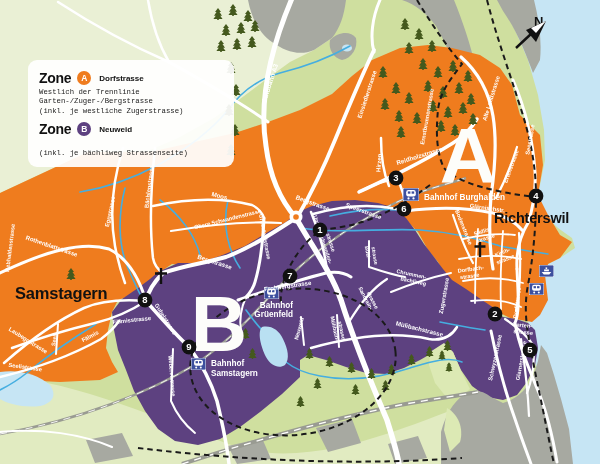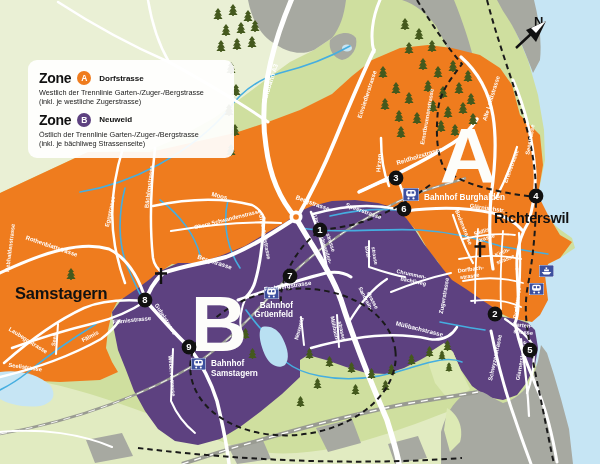--- a/index.html
+++ b/index.html
@@ -7,21 +7,21 @@
          font-family:"Liberation Sans",sans-serif;background:#cfdf9f;}
   .stage svg{position:absolute;left:0;top:0;}
   .legend{position:absolute;left:28px;top:60px;width:206px;background:rgba(255,255,255,.93);
           border-radius:9px;padding:8px 11px 9px 11px;box-sizing:border-box;z-index:5;}
   .lg-row{display:flex;align-items:center;gap:6px;margin-top:2px;}
   .lg-zone{font-size:14px;font-weight:800;color:#111;letter-spacing:-.3px;}
   .lg-circ{width:14px;height:14px;border-radius:50%;color:#fff;font-size:8.5px;font-weight:800;
            display:flex;align-items:center;justify-content:center;}
   .lg-a{background:#ef7c1e;} .lg-b{background:#5d4180;}
   .lg-day{font-size:8px;font-weight:800;color:#111;margin-left:2px;}
-  .lg-desc{font-size:7.3px;line-height:1.3;color:#222;margin:2px 0 5px 0;}
+  .lg-desc{font-size:7.3px;line-height:1.3;color:#222;margin:2px 0 5px 0;font-family:Liberation Mono, monospace;}
   text{font-family:"Liberation Sans",sans-serif;}
   .street{fill:#ffffff;font-weight:700;}
   .stnlabel{fill:#ffffff;font-weight:800;}
   .town{fill:#111;font-weight:800;letter-spacing:-.2px;}
   .zletter{fill:#fdfdfa;font-weight:800;}
   .mnum{fill:#fff;font-weight:800;}
 </style>
 </head>
 <body>
 
@@ -371,18 +371,18 @@
   <div class="lg-desc">
     <span>Westlich der Trennlinie Garten-/Zuger-/Bergstrasse</span><br>
     <span>(inkl. je westliche Zugerstrasse)</span>
   </div>
   <div class="lg-row">
     <span class="lg-zone">Zone</span>
     <span class="lg-circ lg-b">B</span>
     <span class="lg-day">Neuweid</span>
   </div>
   <div class="lg-desc" style="margin-bottom:0;">
-    <span>Östlich der Trennlinie Garten-/Zuger-/Bergstrasse</span><br>
+    <br>
     <span>(inkl. je bächliweg Strassenseite)</span>
   </div>
 </div>
 
 </div>
 
 </body></html>

